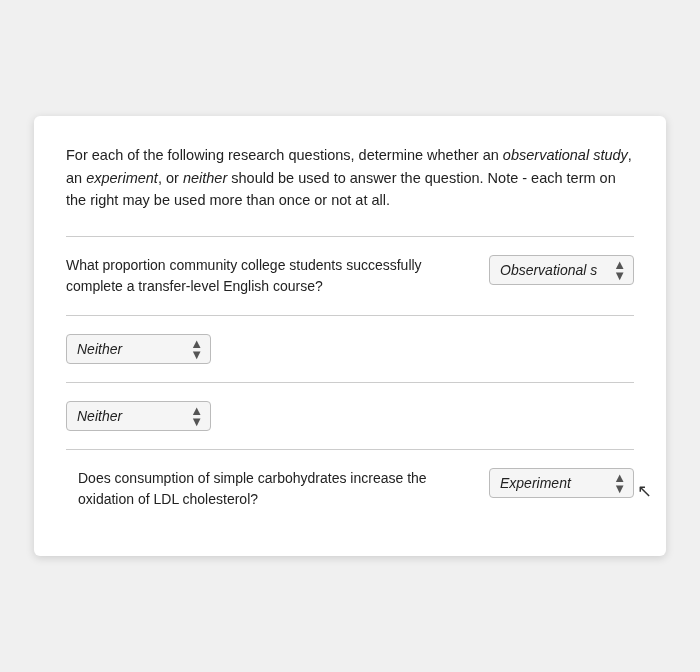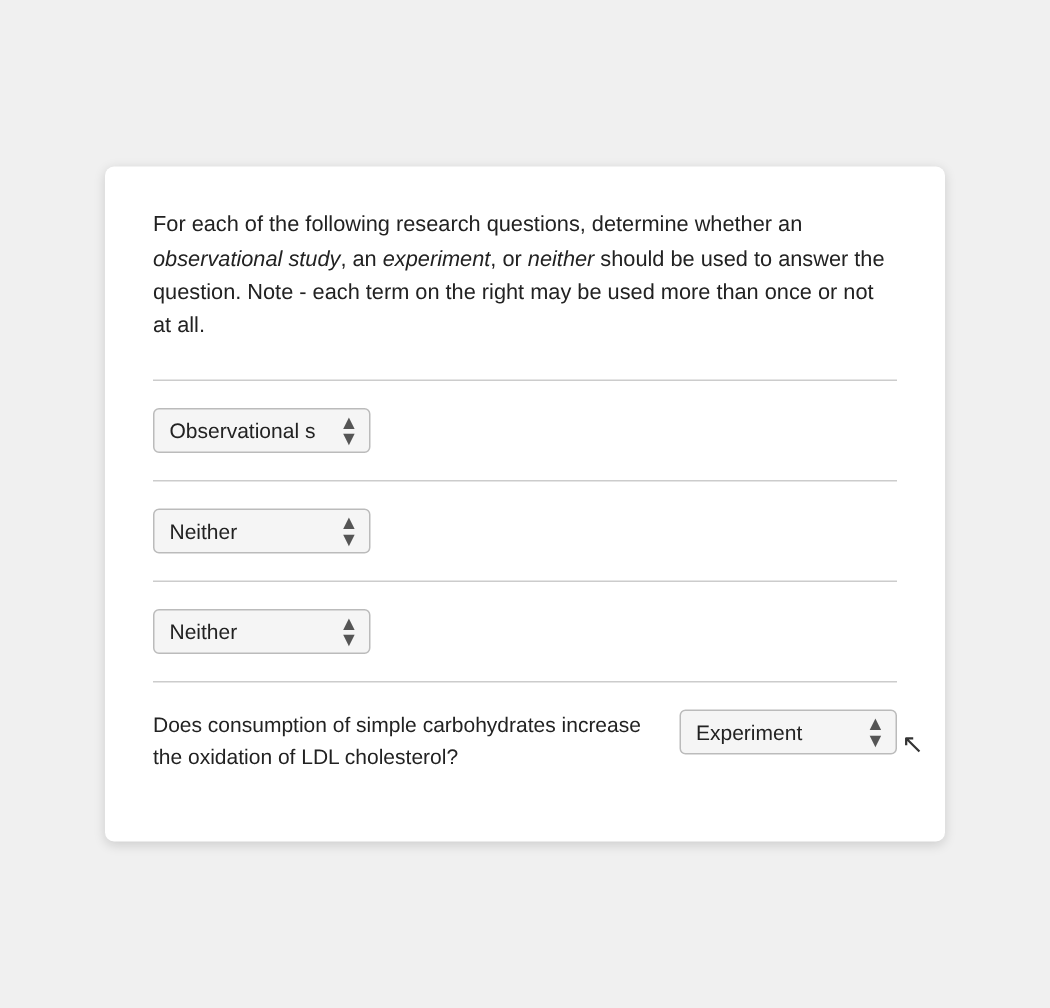--- a/index.html
+++ b/index.html
@@ -13,21 +13,21 @@
       height: 672px;
       background: #f0f0f0;
       display: flex;
       align-items: center;
       justify-content: center;
       font-family: Arial, sans-serif;
     }
 
     .card {
       background: #ffffff;
-      width: 560px;
+      width: 632px;
       border-radius: 6px;
       box-shadow: 0 2px 8px rgba(0,0,0,0.15);
       padding: 28px 32px 28px 32px;
     }
 
     .instructions {
       font-size: 14.5px;
       line-height: 1.55;
       color: #222;
       margin-bottom: 24px;
@@ -69,37 +69,39 @@
       -webkit-appearance: none;
       background: #f5f5f5;
       border: 1px solid #bbb;
       border-radius: 4px;
       padding: 6px 28px 6px 10px;
       font-size: 14px;
       color: #222;
       cursor: pointer;
       width: 145px;
       outline: none;
+      font-style: italic;
     }
 
     .select-arrow {
       position: absolute;
       right: 8px;
       top: 50%;
       transform: translateY(-50%);
       pointer-events: none;
       font-size: 13px;
       color: #555;
       display: flex;
       flex-direction: column;
       line-height: 0.85;
     }
 
     .last-row {
       border-bottom: none;
+      margin-left: 12px;
     }
 
     .cursor-arrow {
       position: absolute;
       right: -18px;
       bottom: -4px;
       font-size: 18px;
       color: #333;
     }
   </style>
@@ -108,20 +110,21 @@
 
 <div class="card">
   <p class="instructions">
     For each of the following research questions, determine whether an <em>observational study</em>, an <em>experiment</em>, or <em>neither</em> should be used to answer the question. Note - each term on the right may be used more than once or not at all.
   </p>
 
   <hr class="divider">
 
   <div id="questions-container">
       <div class="question-row">
+        <div class="question-text">What proportion community college students successfully complete a transfer-level English course?</div>
         <div class="select-wrapper" style="position: relative;"><select class="answer-select"><option value="Observational s">Observational s</option><option value="Experiment">Experiment</option><option value="Neither">Neither</option></select><span class="select-arrow">▲<br>▼</span></div>
       </div>
       <div class="question-row">
         <div class="select-wrapper" style="position: relative;"><select class="answer-select"><option value="Observational s">Observational s</option><option value="Experiment">Experiment</option><option value="Neither" selected="">Neither</option></select><span class="select-arrow">▲<br>▼</span></div>
       </div>
       <div class="question-row">
         <div class="select-wrapper" style="position: relative;"><select class="answer-select"><option value="Observational s">Observational s</option><option value="Experiment">Experiment</option><option value="Neither" selected="">Neither</option></select><span class="select-arrow">▲<br>▼</span></div>
       </div>
       <div class="question-row last-row">
         <div class="question-text">Does consumption of simple carbohydrates increase the oxidation of LDL cholesterol?</div>

